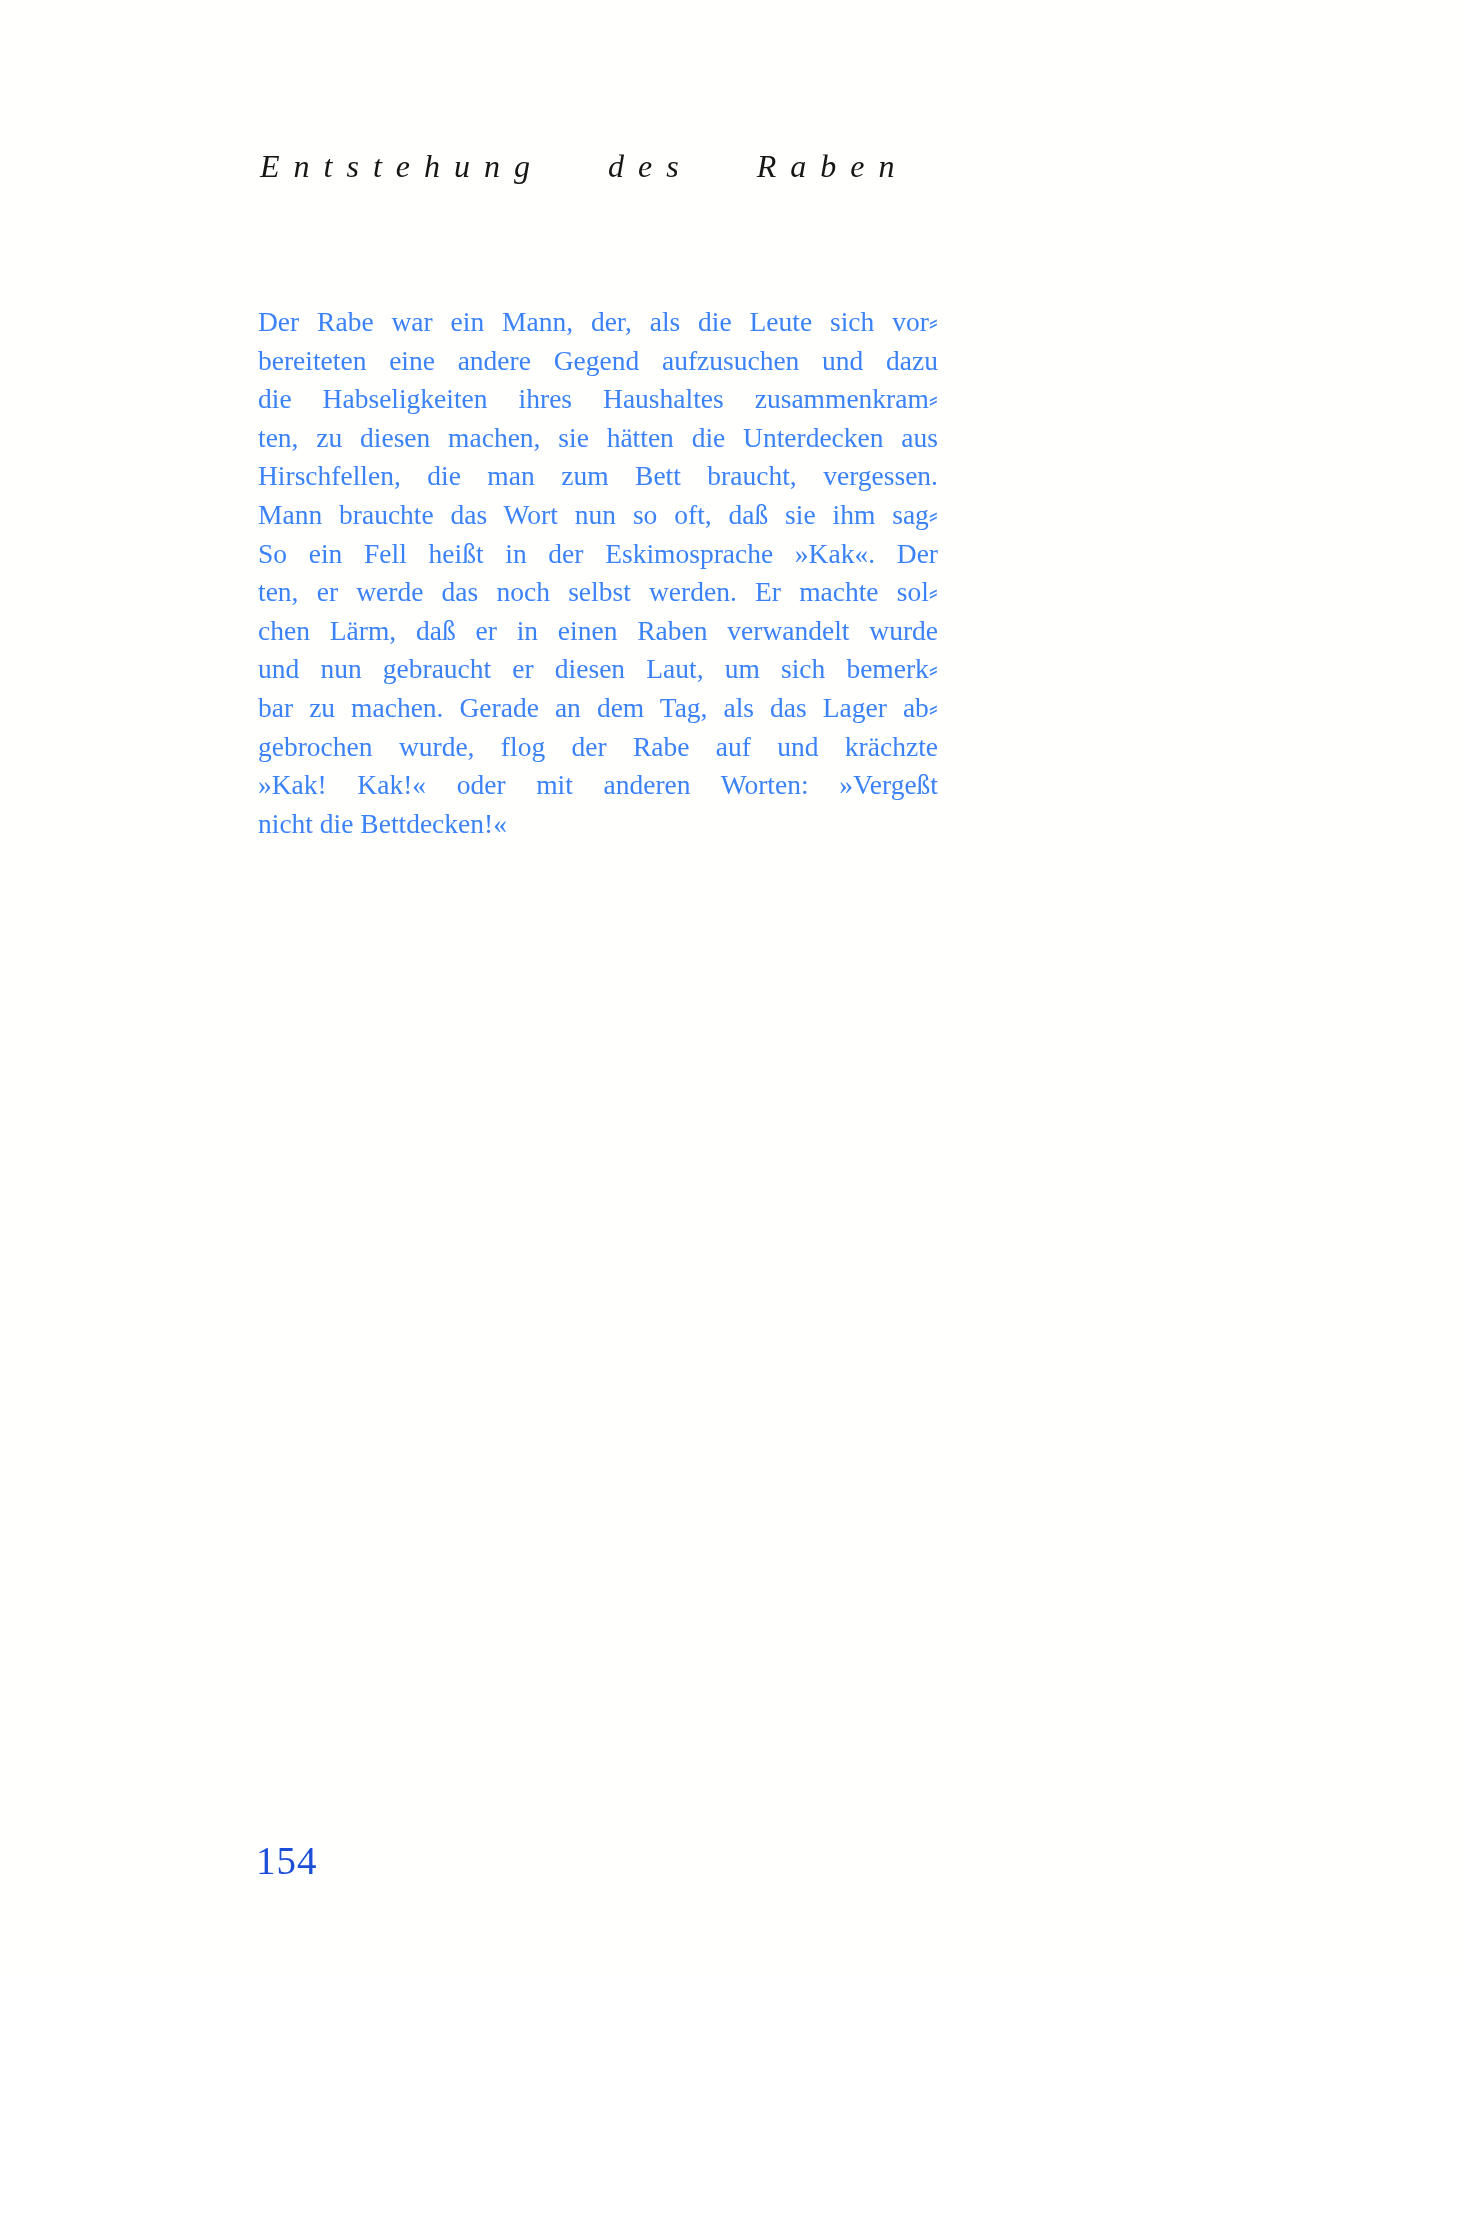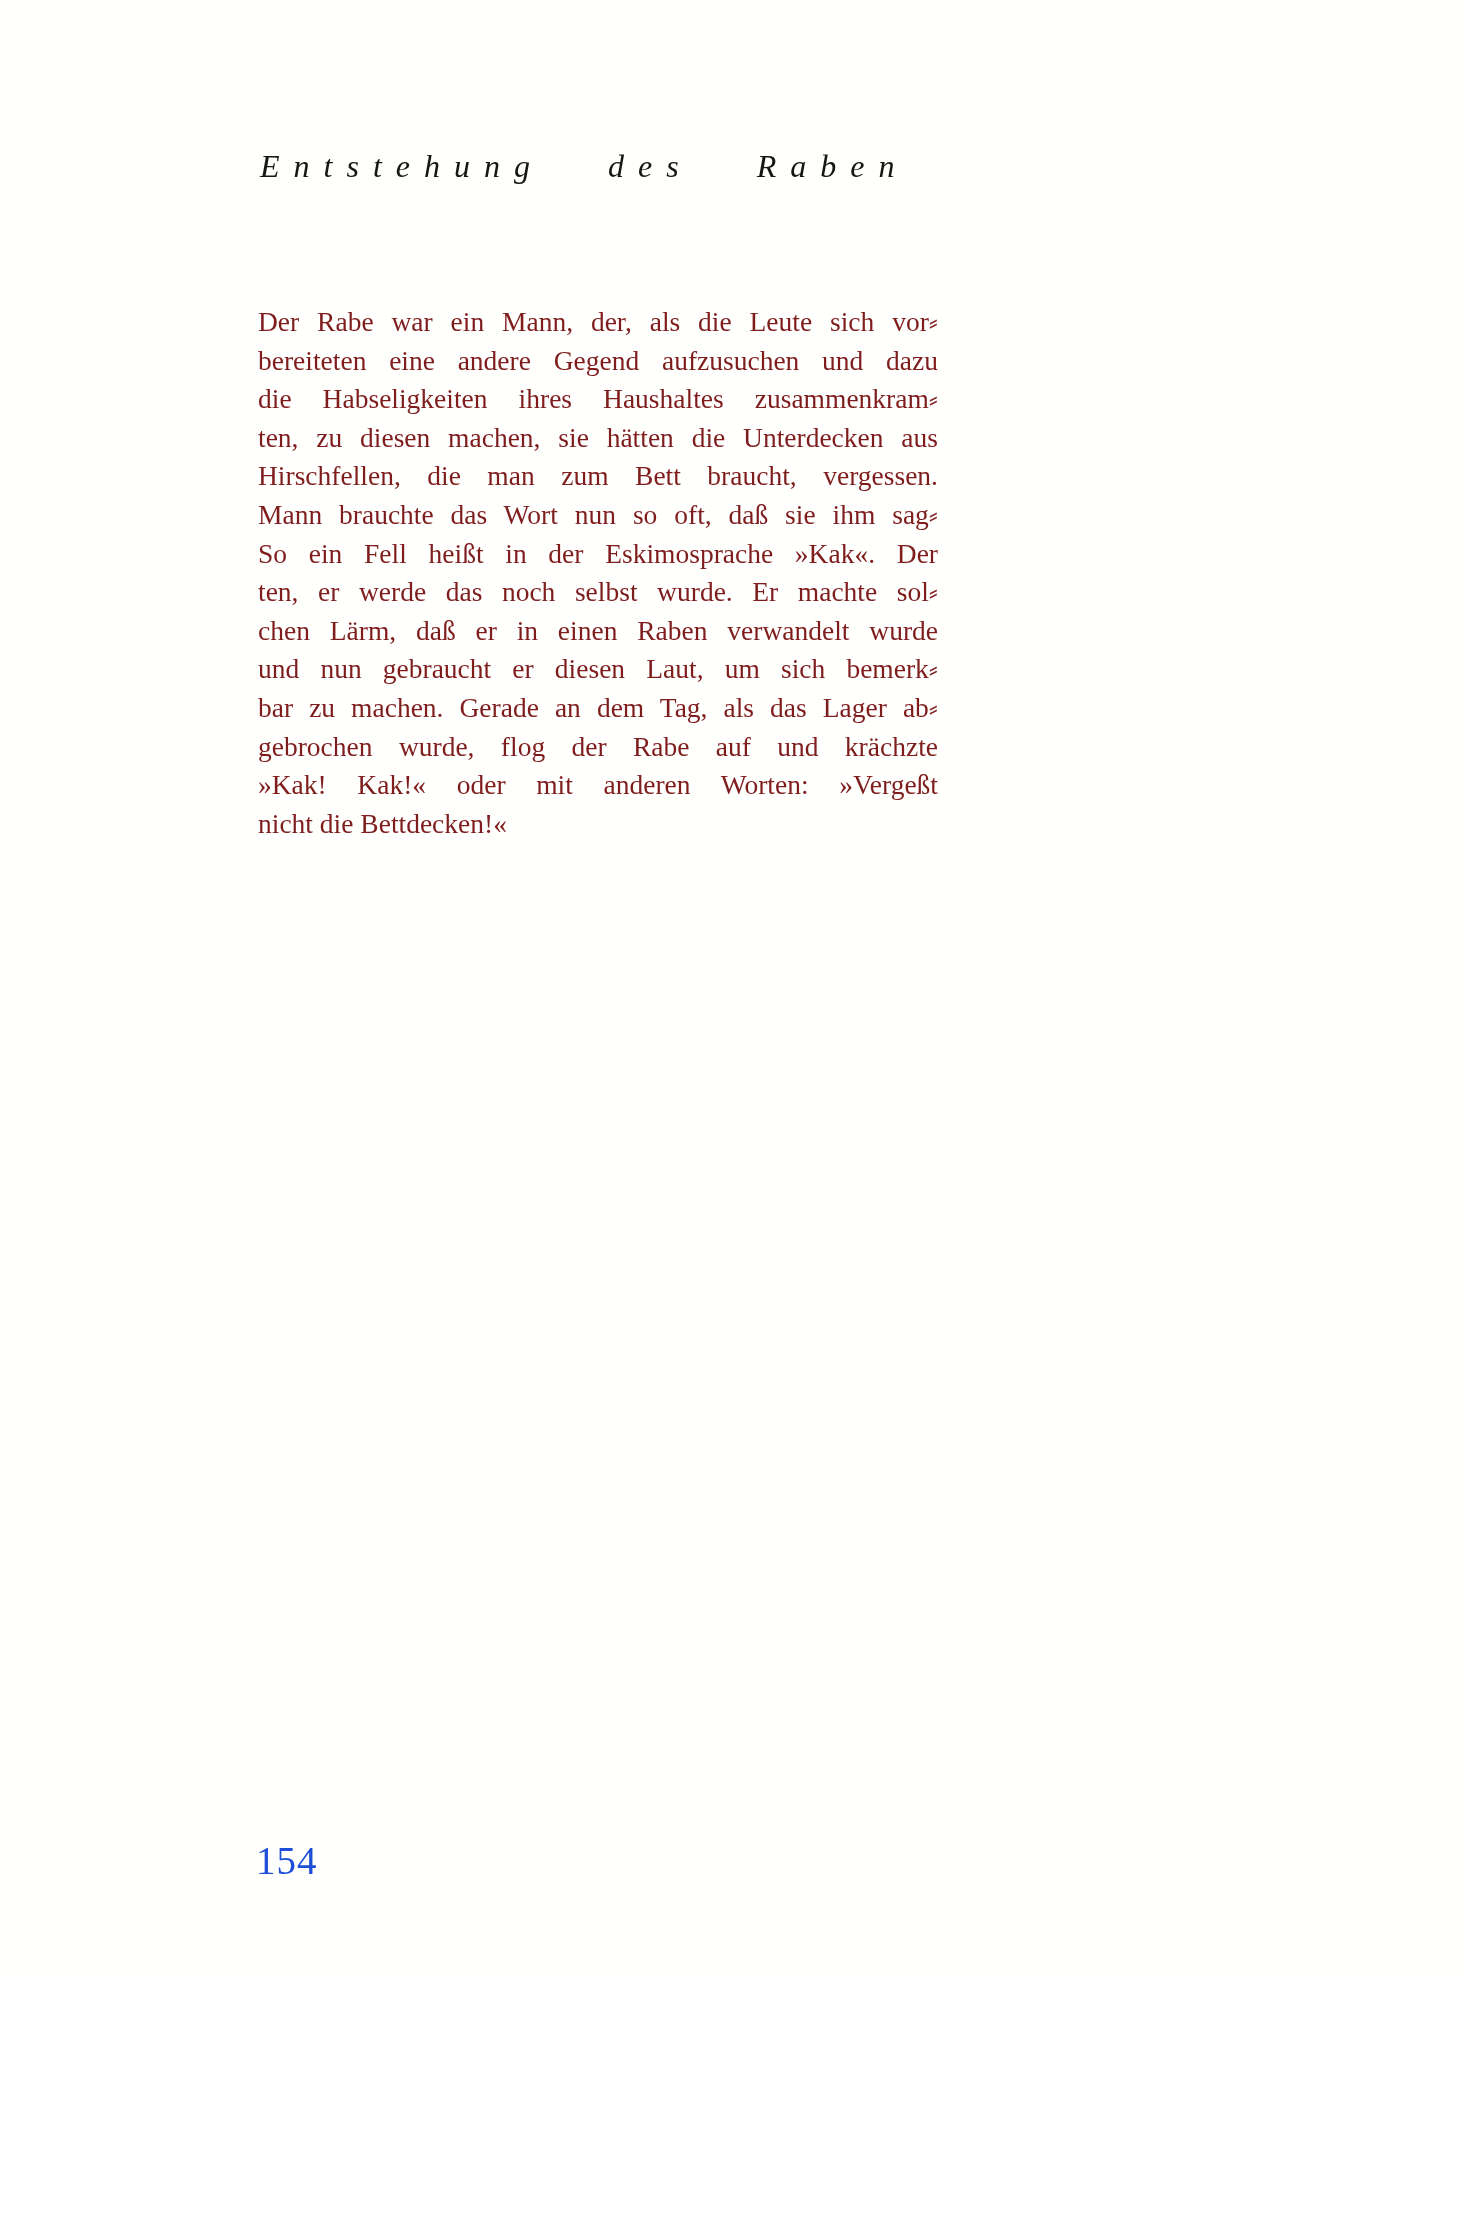--- a/index.html
+++ b/index.html
@@ -28,21 +28,21 @@
     white-space: nowrap;
     color: #171615;
   }
   .story {
     position: absolute;
     left: 258px;
     top: 303px;
     width: 680px;
     font-size: 27.5px;
     line-height: 38.6px;
-    color: #7f1d1d;
+    color: #3b82f6;
   }
   .story .line {
     text-align: justify;
     text-align-last: justify;
     white-space: normal;
   }
   .story .line.last {
     text-align: left;
     text-align-last: left;
   }
@@ -63,21 +63,21 @@
   <div class="page-title">Entstehung des Raben</div>
 
   <div class="story">
     <div class="line">Der Rabe war ein Mann, der, als die Leute sich vor⸗</div>
     <div class="line">bereiteten eine andere Gegend aufzusuchen und dazu</div>
     <div class="line">die Habseligkeiten ihres Haushaltes zusammenkram⸗</div>
     <div class="line">ten, zu diesen machen, sie hätten die Unterdecken aus</div>
     <div class="line">Hirschfellen, die man zum Bett braucht, vergessen.</div>
     <div class="line">Mann brauchte das Wort nun so oft, daß sie ihm sag⸗</div>
     <div class="line">So ein Fell heißt in der Eskimosprache »Kak«. Der</div>
-    <div class="line">ten, er werde das noch selbst wurde. Er machte sol⸗</div>
+    <div class="line">ten, er werde das noch selbst werden. Er machte sol⸗</div>
     <div class="line">chen Lärm, daß er in einen Raben verwandelt wurde</div>
     <div class="line">und nun gebraucht er diesen Laut, um sich bemerk⸗</div>
     <div class="line">bar zu machen. Gerade an dem Tag, als das Lager ab⸗</div>
     <div class="line">gebrochen wurde, flog der Rabe auf und krächzte</div>
     <div class="line">»Kak! Kak!« oder mit anderen Worten: »Vergeßt</div>
     <div class="line last">nicht die Bettdecken!«</div>
   </div>
 
   <div class="page-number">154</div>
 

